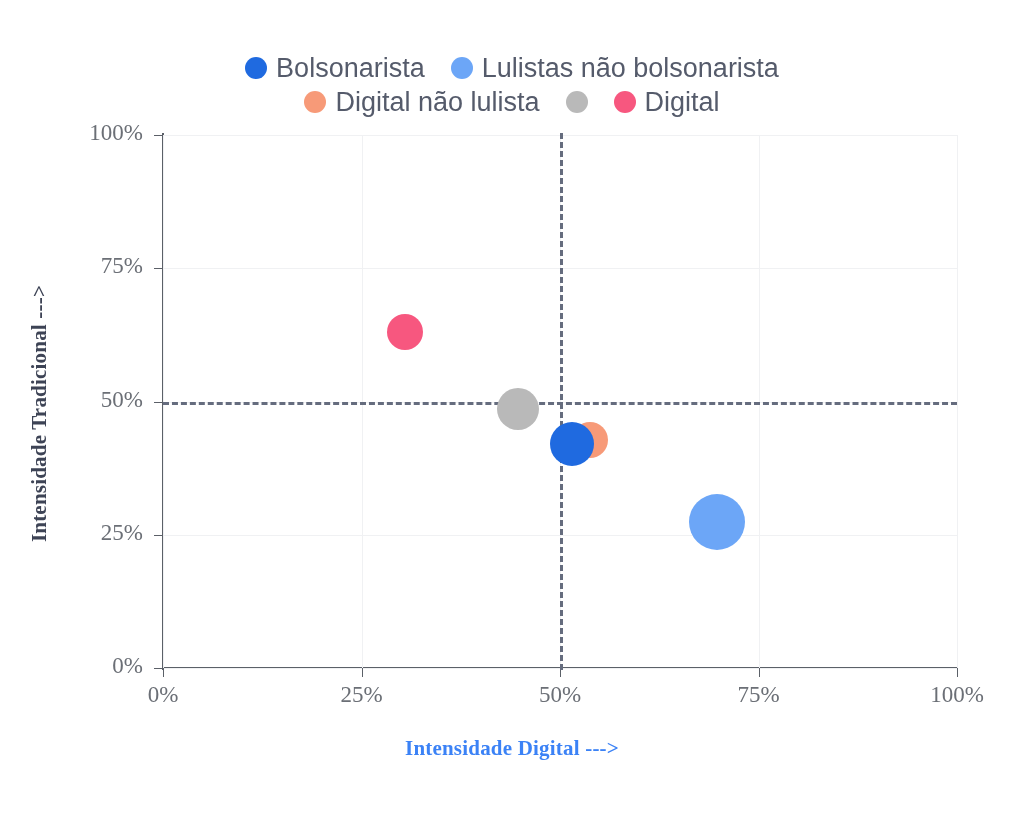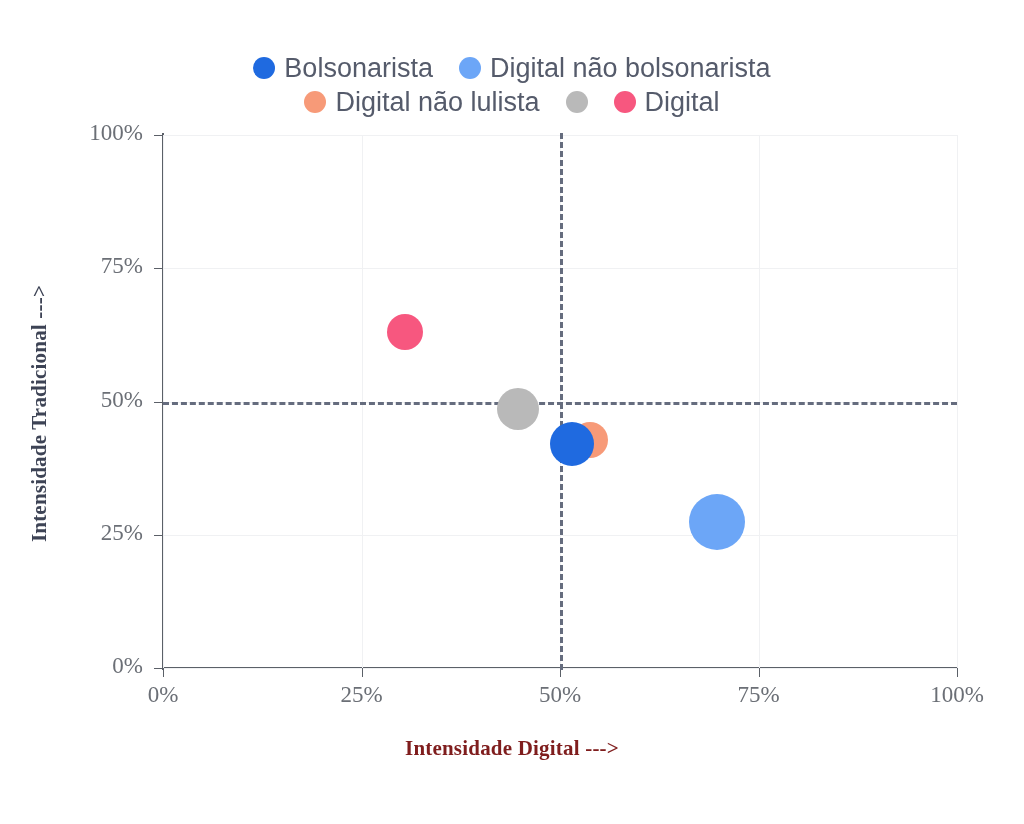--- a/index.html
+++ b/index.html
@@ -151,21 +151,21 @@
   
   .axis-title-x {
     position: absolute;
     left: 0;
     top: 736px;
     width: 1024px;
     text-align: center;
     font-family: "Liberation Serif", serif;
     font-weight: bold;
     font-size: 21px;
-    color: #7f1d1d;
+    color: #3b82f6;
     letter-spacing: 0.2px;
   }
   .axis-title-y {
     position: absolute;
     left: -261px;
     top: 401px;
     width: 600px;
     text-align: center;
     transform: rotate(-90deg);
     transform-origin: center center;
@@ -182,21 +182,21 @@
 <div id="chart-root">
 
   <div class="legend">
       <div class="legend-row">
         <div class="legend-item">
           <span class="legend-swatch" style="background: rgb(31, 106, 224);"></span>
           <span class="legend-label">Bolsonarista</span>
         </div>
         <div class="legend-item">
           <span class="legend-swatch" style="background: rgb(108, 166, 247);"></span>
-          <span class="legend-label">Digital não bolsonarista</span>
+          <span class="legend-label">Lulistas não bolsonarista</span>
         </div>
       </div>
       <div class="legend-row">
         <div class="legend-item">
           <span class="legend-swatch" style="background: rgb(247, 154, 120);"></span>
           <span class="legend-label">Digital não lulista</span>
         </div>
         <div class="legend-item">
           <span class="legend-swatch" style="background: rgb(185, 185, 185);"></span>
         </div>

